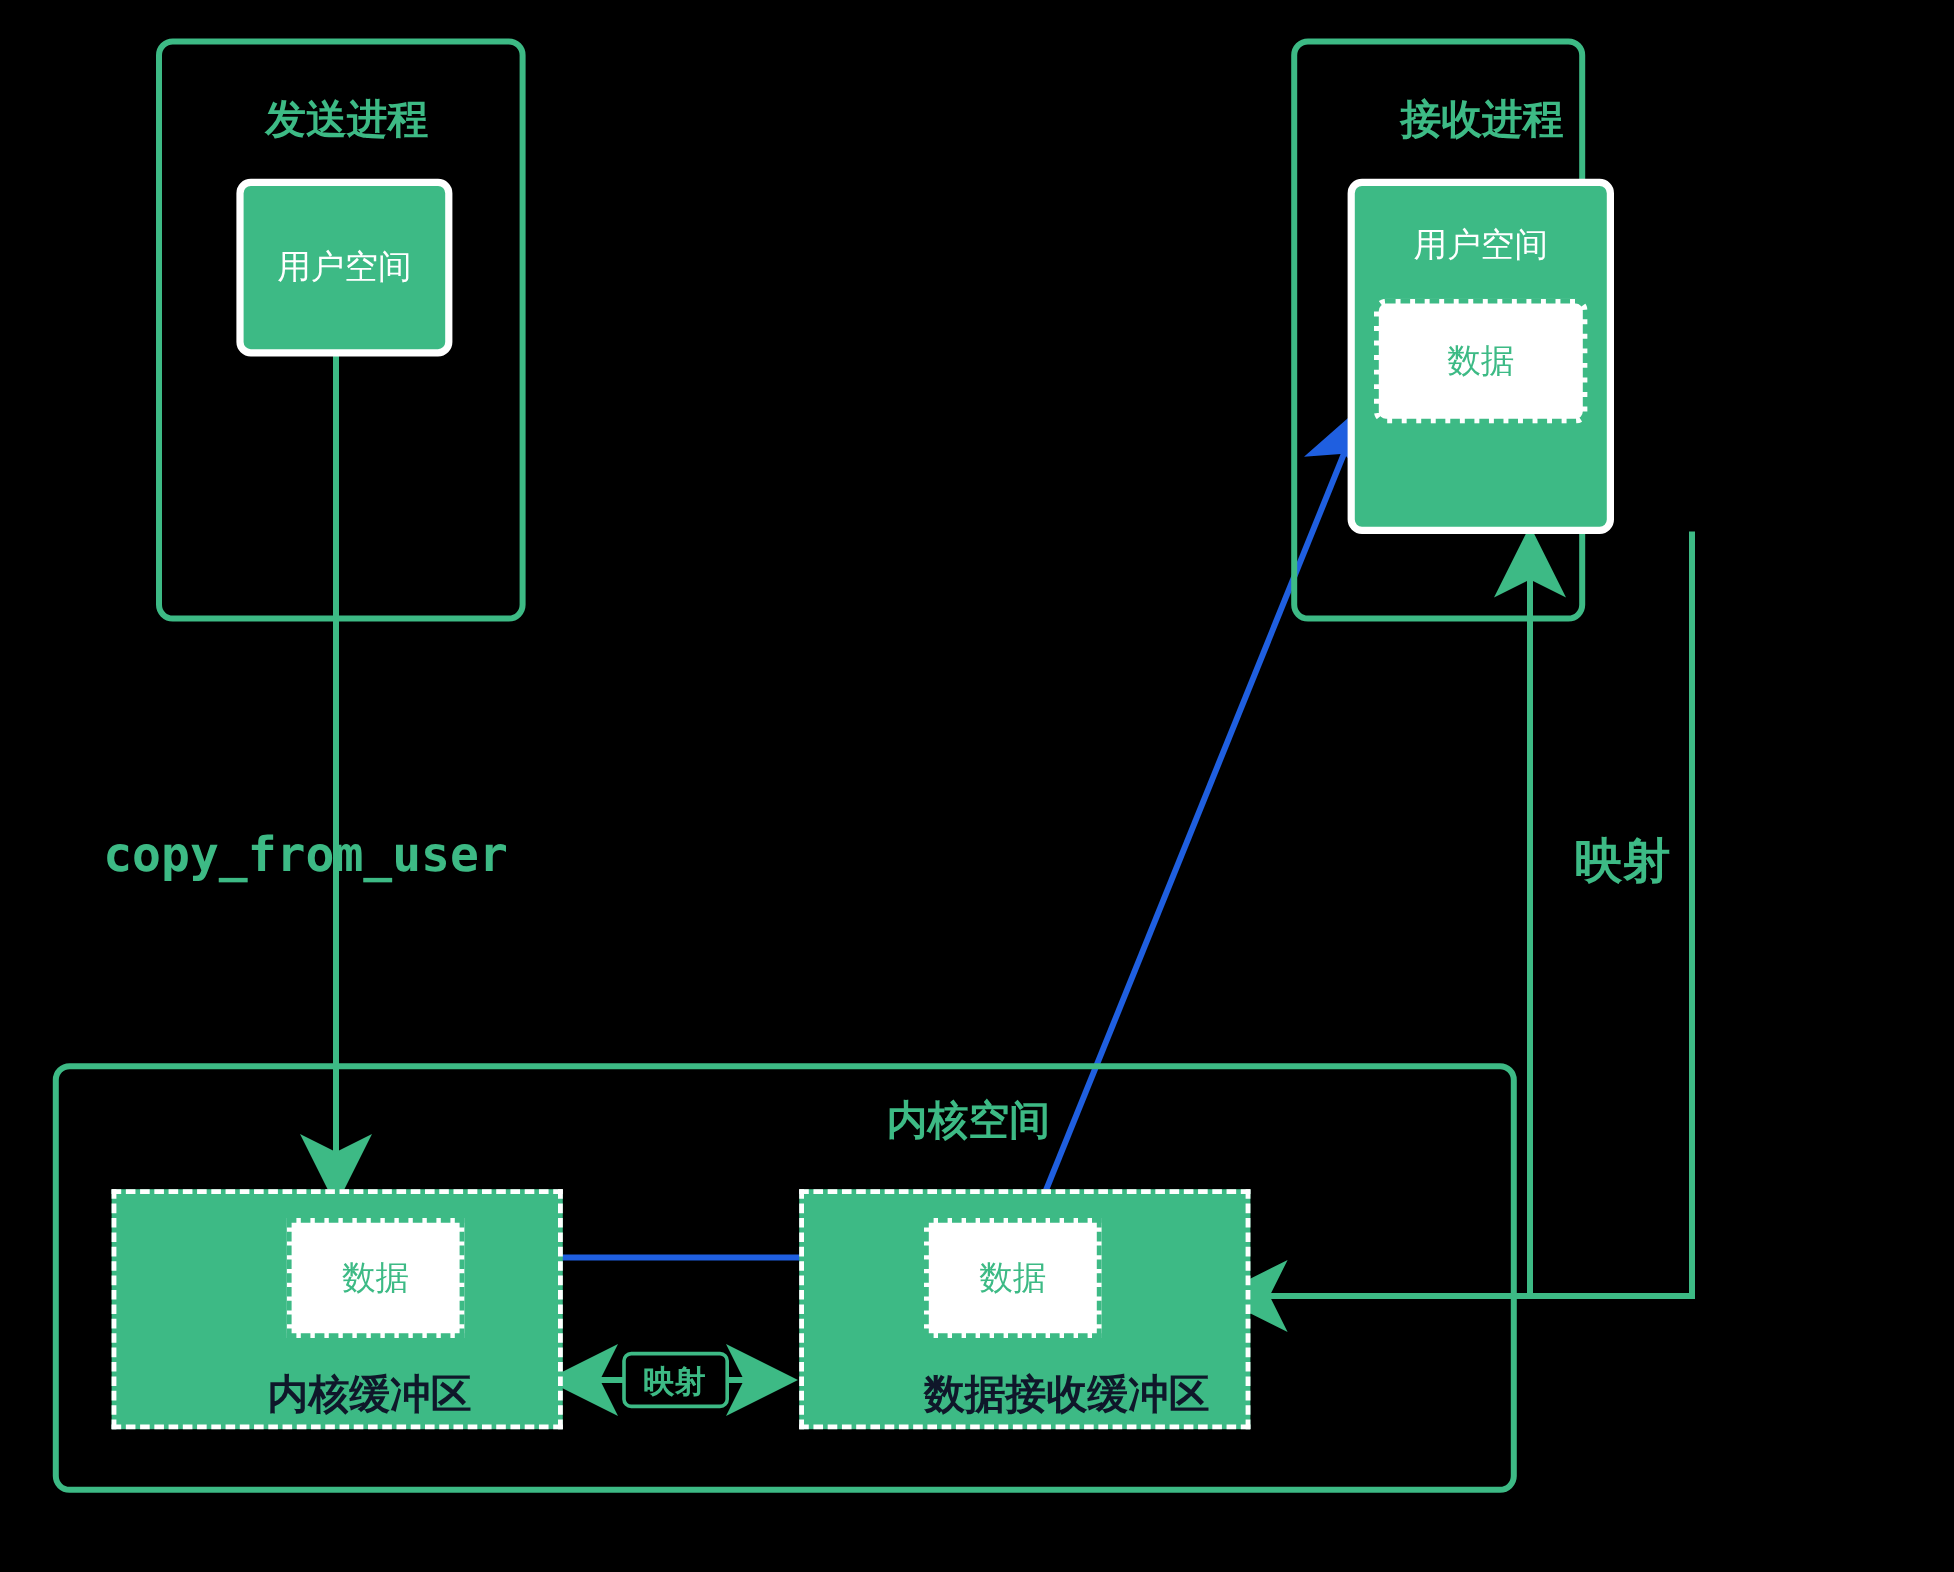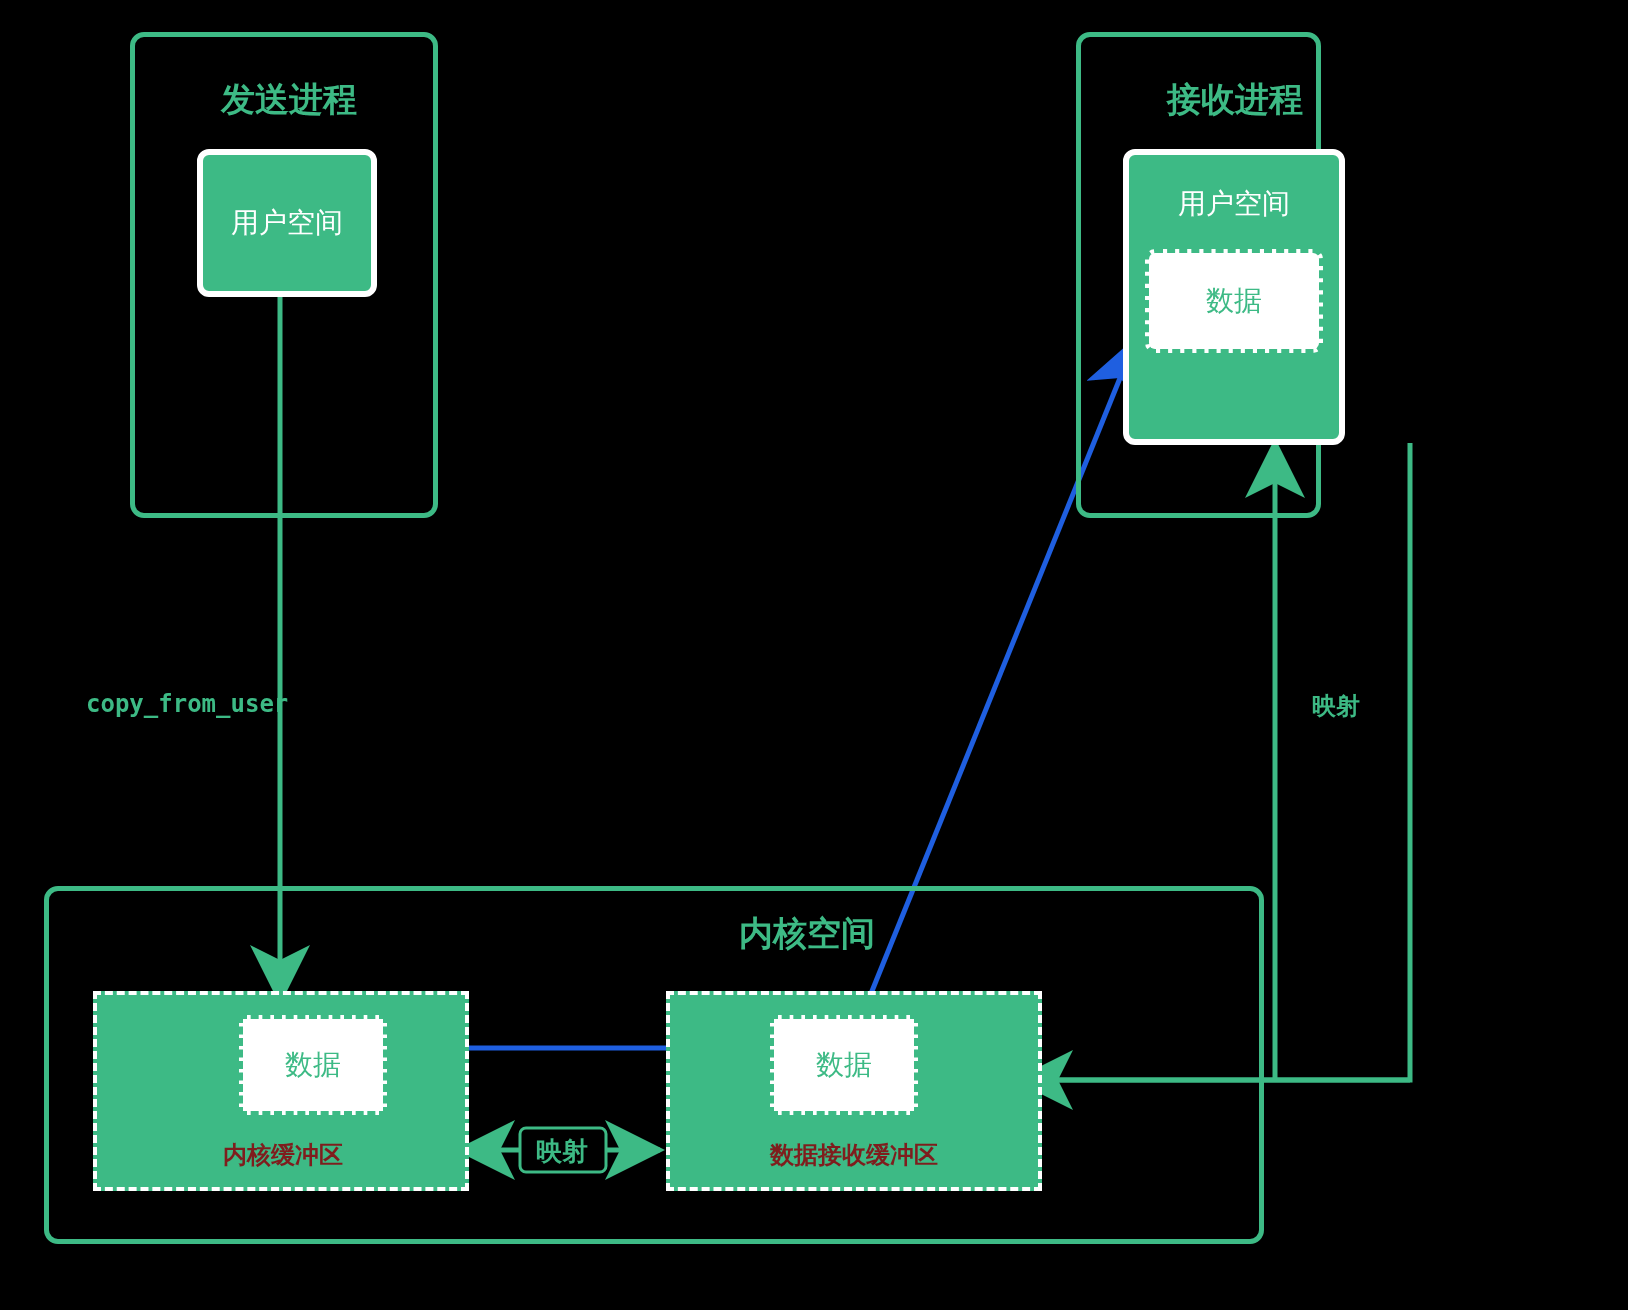--- a/index.html
+++ b/index.html
@@ -8,22 +8,22 @@
   .box{position:absolute;box-sizing:border-box}
   
   .proc{border:5px solid #3dba85;border-radius:14px}
   
   .fill{background:#3dba85;border:6px solid #fff;border-radius:12px;color:#fff;display:flex;align-items:center;justify-content:center;font-size:28px}
   
   .dashIn{background:#fff;border:4px dashed #3dba85;border-radius:10px;color:#3dba85;display:flex;align-items:center;justify-content:center;font-size:28px}
   
   .buf{background:#3dba85;border:4px dashed #fff;color:#fff;box-sizing:border-box}
   .buf .inner{position:absolute;background:#fff;border:4px dashed #3dba85;color:#3dba85;display:flex;align-items:center;justify-content:center;font-size:28px}
-  .lbl{position:absolute;color:#3dba85;font-size:24px;font-weight:600;white-space:nowrap}
-  .lblW{color:#7f1d1d;font-size:24px}
+  .lbl{position:absolute;color:#3dba85;font-size:40px;font-weight:600;white-space:nowrap}
+  .lblW{color:#0f172a;font-size:34px}
   .title{position:absolute;color:#3dba85;font-size:34px;font-weight:600}
 </style>
 </head>
 <body>
 
 <div class="canvas">
 
   <svg width="1628" height="1310">
     <defs>
       <marker id="ahG" markerWidth="14" markerHeight="14" refX="11" refY="6" orient="auto">

